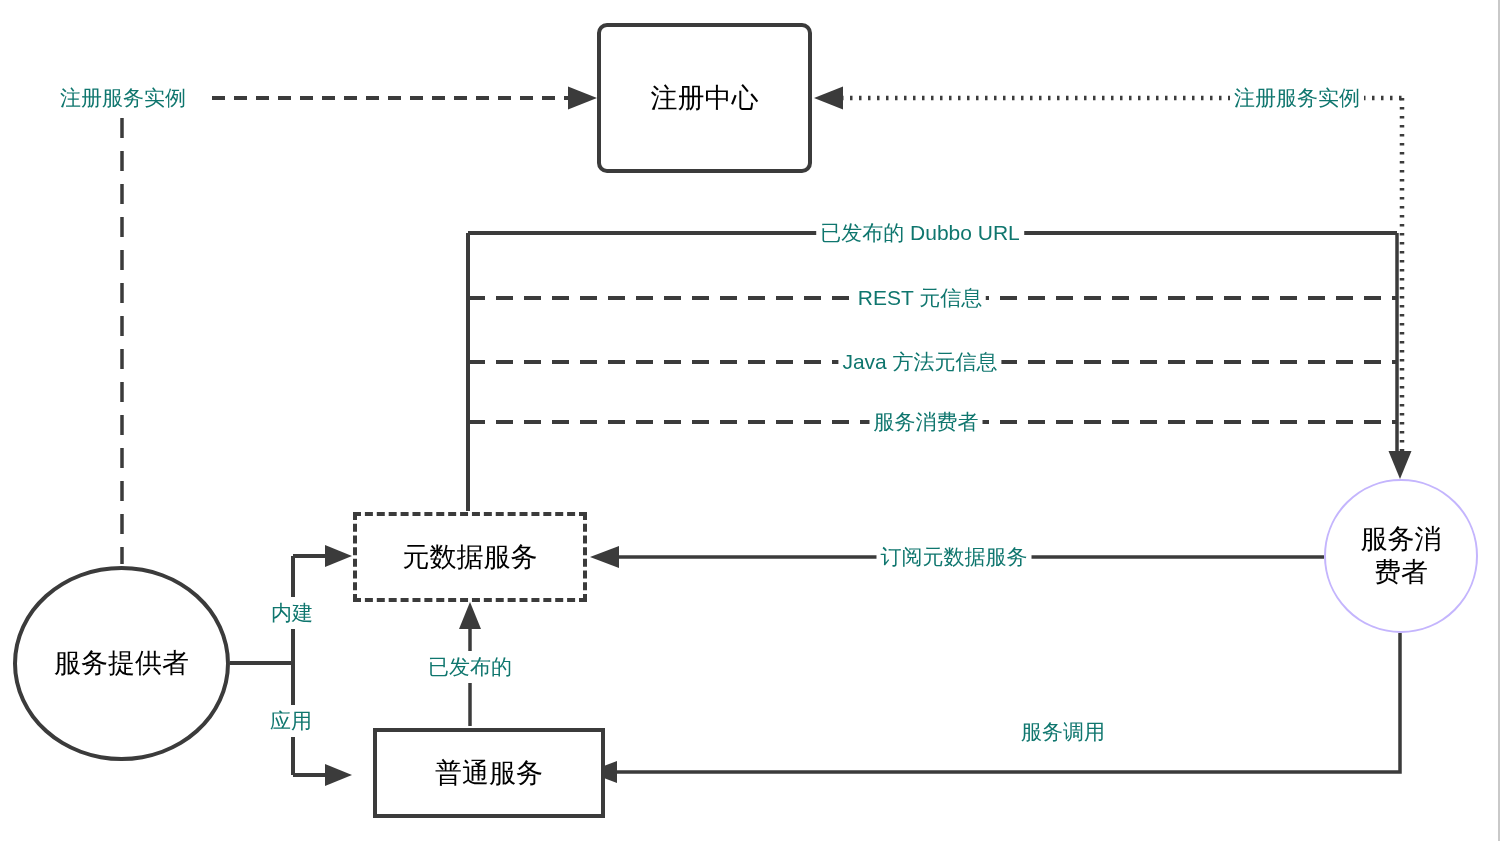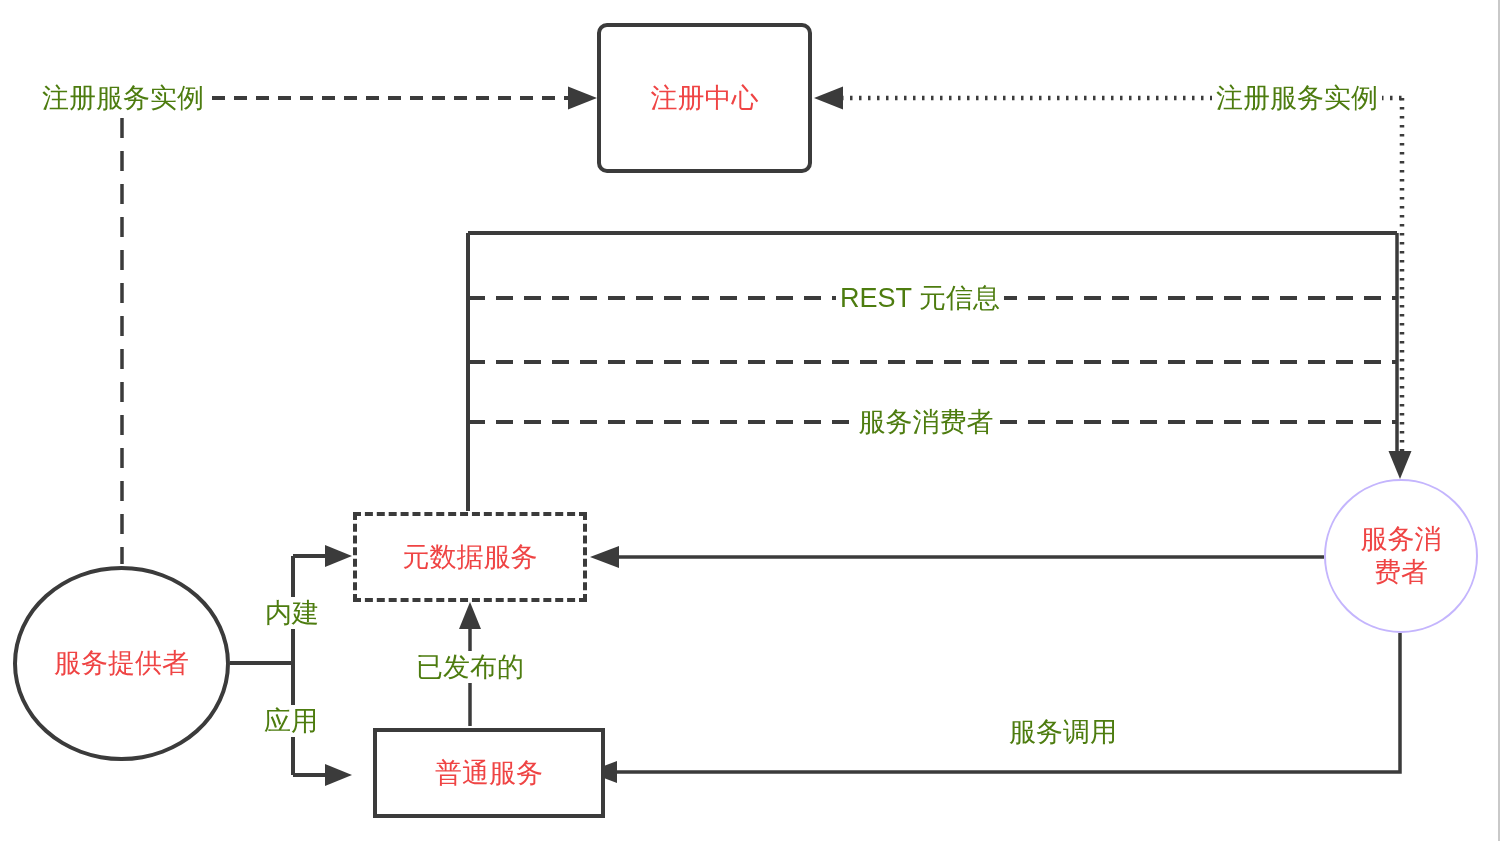--- a/index.html
+++ b/index.html
@@ -4,27 +4,27 @@
 <style>
   html,body{margin:0;padding:0;background:#ffffff;}
   .canvas{
     position:relative;width:1500px;height:841px;background:#ffffff;overflow:hidden;
     font-family:"Liberation Sans","DejaVu Sans",sans-serif;color:#3d3d3d;
     border-right:2px solid #c9c9c9;box-sizing:border-box;
   }
   svg.wires{position:absolute;left:0;top:0;z-index:1;}
   .node{position:absolute;z-index:2;display:flex;align-items:center;justify-content:center;
         background:#ffffff;box-sizing:border-box;text-align:center;}
-  .node .lbl{font-size:27px;color:#ef4444;line-height:33px;}
+  .node .lbl{font-size:27px;color:#000000;line-height:33px;}
   .box-solid{border:4px solid #3b3b3b;}
   .box-rounded{border:4px solid #3b3b3b;border-radius:10px;}
   .box-dashed{border:4px dashed #3b3b3b;}
   .round{border-radius:50%;}
   .elabel{position:absolute;z-index:3;transform:translate(-50%,-50%);
-          font-size:27px;color:#4d7c0f;white-space:nowrap;background:#ffffff;
+          font-size:21px;color:#0f766e;white-space:nowrap;background:#ffffff;
           padding:1px 4px;line-height:30px;}
   .wrap3{width:88px;white-space:normal;}
 </style>
 </head>
 <body>
 
 <div class="canvas">
 
   <svg class="wires" width="1500" height="841" viewBox="0 0 1500 841">
     <g stroke="#3b3b3b" fill="none">
@@ -82,20 +82,23 @@
   <div class="node box-solid round" style="left:13px;top:566px;width:217px;height:195px;">
     <span class="lbl">服务提供者</span>
   </div>
 
   <div class="node round" style="left:1324px;top:479px;width:154px;height:154px;border:2px solid #c4b5fd;">
     <span class="lbl wrap3">服务消费者</span>
   </div>
 
   <div class="elabel" style="left:123px;top:98px;">注册服务实例</div>
   <div class="elabel" style="left:1297px;top:98px;">注册服务实例</div>
+  <div class="elabel" style="left:920px;top:233px;">已发布的 Dubbo URL</div>
   <div class="elabel" style="left:920px;top:298px;text-align:center;">REST 元信息</div>
+  <div class="elabel" style="left:920px;top:362px;">Java 方法元信息</div>
   <div class="elabel" style="left:926px;top:422px;">服务消费者</div>
   <div class="elabel" style="left:292px;top:613px;text-align:center;">内建</div>
   <div class="elabel" style="left:291px;top:721px;">应用</div>
   <div class="elabel" style="left:470px;top:667px;">已发布的</div>
+  <div class="elabel" style="left:954px;top:557px;">订阅元数据服务</div>
   <div class="elabel" style="left:1063px;top:732px;">服务调用</div>
 
 </div>
 
 </body></html>

